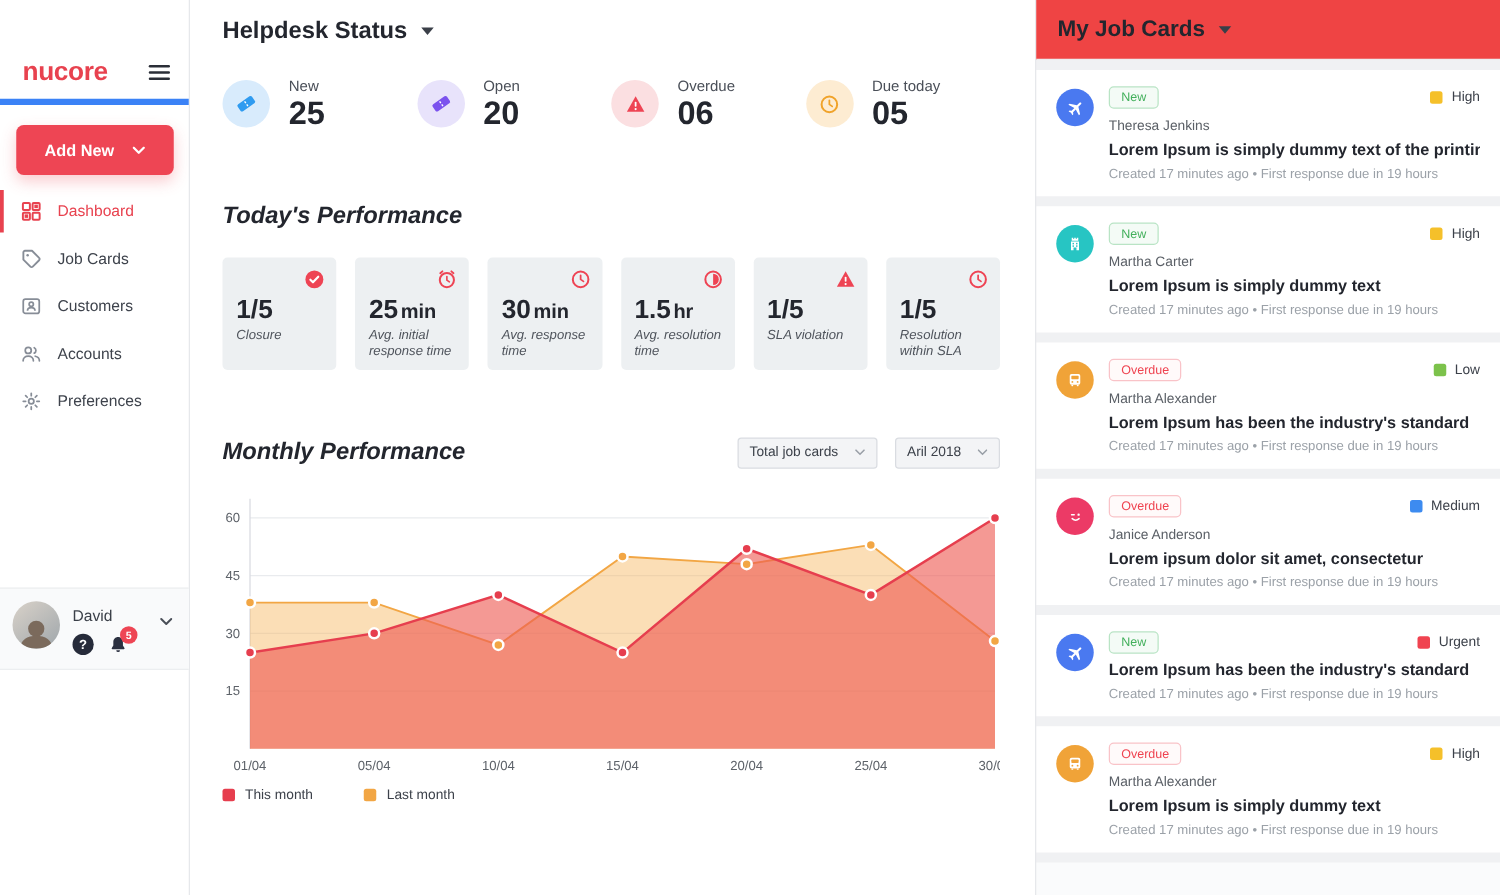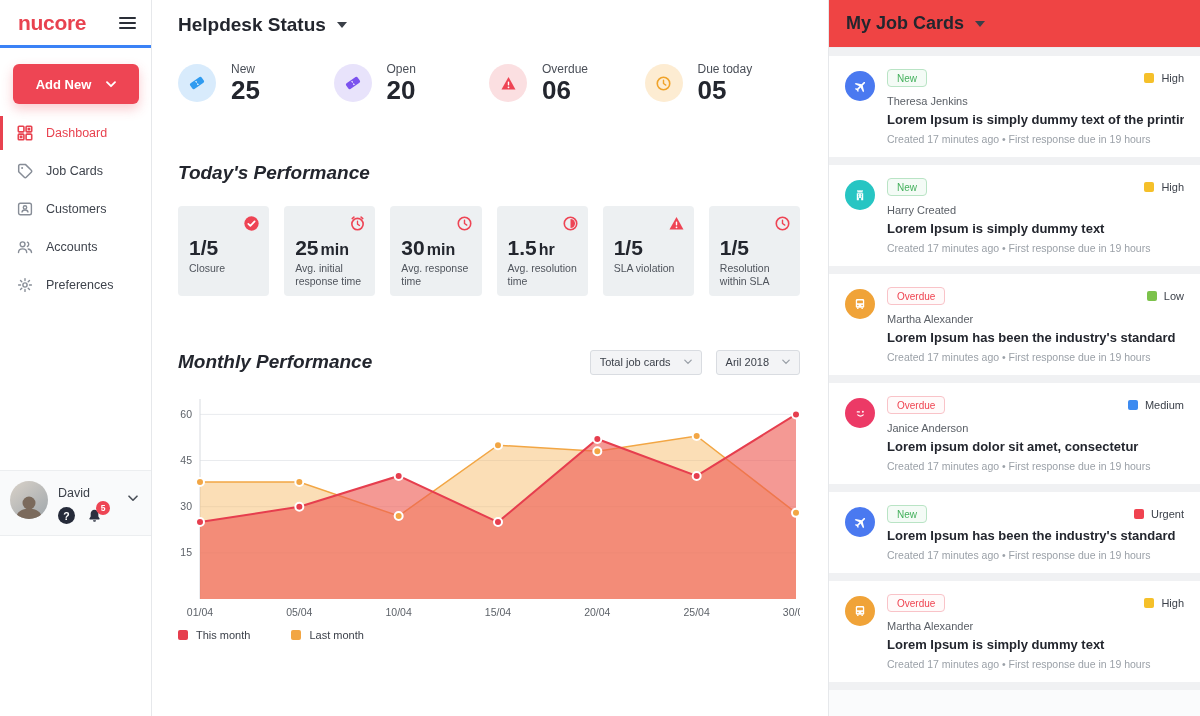--- a/index.html
+++ b/index.html
@@ -2,21 +2,21 @@
 <html><head>
 <meta charset="utf-8">
 <style>
   * { box-sizing: border-box; margin: 0; padding: 0; }
   html,body { background:#fff; }
   body { font-family: "Liberation Sans", sans-serif; color:#23262e; }
   .app { width:1200px; height:716px; display:flex; overflow:hidden; background:#fff; position:relative; }
 
   
   .sidebar { width:152px; min-width:152px; border-right:1px solid #e6e8eb; position:relative; }
-  .logo-bar { height:48px; border-bottom:3px solid #3b82f6; display:flex; align-items:center; justify-content:space-between; padding:0 15px 0 18px; }
+  .logo-bar { height:48px; border-bottom:5px solid #3b82f6; display:flex; align-items:center; justify-content:space-between; padding:0 15px 0 18px;margin-top:36px; }
   .logo { color:#e8424f; font-size:21px; font-weight:800; letter-spacing:-0.3px; }
   .hamburger { display:flex; flex-direction:column; gap:3px; cursor:pointer; padding:3px 0; }
   .hamburger span { display:block; width:17px; height:2px; background:#2a2e37; border-radius:1px; }
   .add-new-btn { margin:16px 13px 10px 13px; width:126px; height:40px; background:#ee4554; border:none; border-radius:6px; color:#fff; font-weight:700; font-size:13px; font-family:inherit; display:flex; align-items:center; justify-content:center; gap:15px; cursor:pointer; box-shadow:0 5px 12px rgba(238,69,84,.28); }
   .nav-item { position:relative; height:38px; display:flex; align-items:center; gap:13px; padding-left:17px; font-size:12.5px; color:#3e434c; cursor:pointer; }
   .nav-item .nav-icon { width:16px; height:16px; color:#878d97; display:flex; align-items:center; justify-content:center; }
   .nav-item.active { color:#e8424f; }
   .nav-item.active .nav-icon { color:#e8424f; }
   .nav-item.active::before { content:""; position:absolute; left:0; top:2px; bottom:2px; width:3px; background:#e8424f; }
   .user-box { position:absolute; top:470px; left:0; right:0; height:66px; background:#f9fafb; border-top:1px solid #eceef0; border-bottom:1px solid #eceef0; padding:10px 12px 0 10px; }
@@ -39,21 +39,21 @@
   .status-icon { width:38px; height:38px; border-radius:50%; display:flex; align-items:center; justify-content:center; }
   .status-label { font-size:12px; color:#4a4f58; }
   .status-value { font-size:26px; font-weight:600; color:#23262e; line-height:1.1; }
   .section-title { font-size:19px; font-weight:600; color:#23262e;font-style:italic; }
   .today-title { margin-top:57px; }
   .perf-row { display:flex; gap:15px; margin-top:22px; }
   .perf-card { width:92px; height:90px; background:#edf0f2; border-radius:4px; padding:9px 9px 8px 11px; display:flex; flex-direction:column; }
   .perf-icon { align-self:flex-end; width:17px; height:17px; }
   .perf-value { font-size:21px; font-weight:600; color:#23262e; margin-top:5px; line-height:1; }
   .perf-unit { font-size:16px; font-weight:600; margin-left:2px; }
-  .perf-label { font-size:10.5px; color:#4f545c; margin-top:4px; line-height:1.3; }
+  .perf-label { font-size:10.5px; color:#4f545c; margin-top:4px; line-height:1.3;font-style:italic; }
   .monthly-row { margin-top:54px; display:flex; align-items:center; }
   .monthly-row .section-title { flex:1; }
   .select { height:25px; display:flex; align-items:center; gap:13px; padding:0 9px; background:#f3f4f6; border:1px solid #d9dce1; border-radius:3px; font-size:11px; color:#3c414a; margin-left:14px; cursor:pointer; white-space:nowrap; }
   .select .chev { color:#9aa0a8; display:flex; }
   .chart-wrap { margin-top:22px; }
   svg text { font-family:"Liberation Sans", sans-serif; }
   .legend { display:flex; gap:41px; margin-top:4px; }
   .legend-item { display:flex; gap:8px; align-items:center; font-size:11px; color:#3c414a; }
   .legend-swatch { width:10px; height:10px; border-radius:2px; }
 
@@ -429,21 +429,21 @@
             </svg>
           </div>
     <div class="job-content">
       <div class="job-top">
         <span class="job-badge badge-new">New</span>
         <span class="job-priority">
           <span class="prio-swatch" style="background: rgb(245, 192, 42);"></span>
           <span class="prio-label">High</span>
         </span>
       </div>
-      <div class="job-name">Harry Created</div>
+      <div class="job-name">Martha Carter</div>
       <div class="job-title">Lorem Ipsum is simply dummy text</div>
       <div class="job-meta">Created 17 minutes ago  •  First response due in 19 hours</div>
     </div>
   </div>
 
   <div class="job-card">
     <div class="job-avatar" style="background: rgb(240, 163, 56);">
             <svg width="14" height="14" viewBox="0 0 24 24">
               <rect x="4.8" y="3.6" width="14.4" height="15" rx="2.4" fill="#fff"></rect>
               <rect x="7" y="6.2" width="10" height="4.6" rx="1" fill="#f0a338"></rect>

